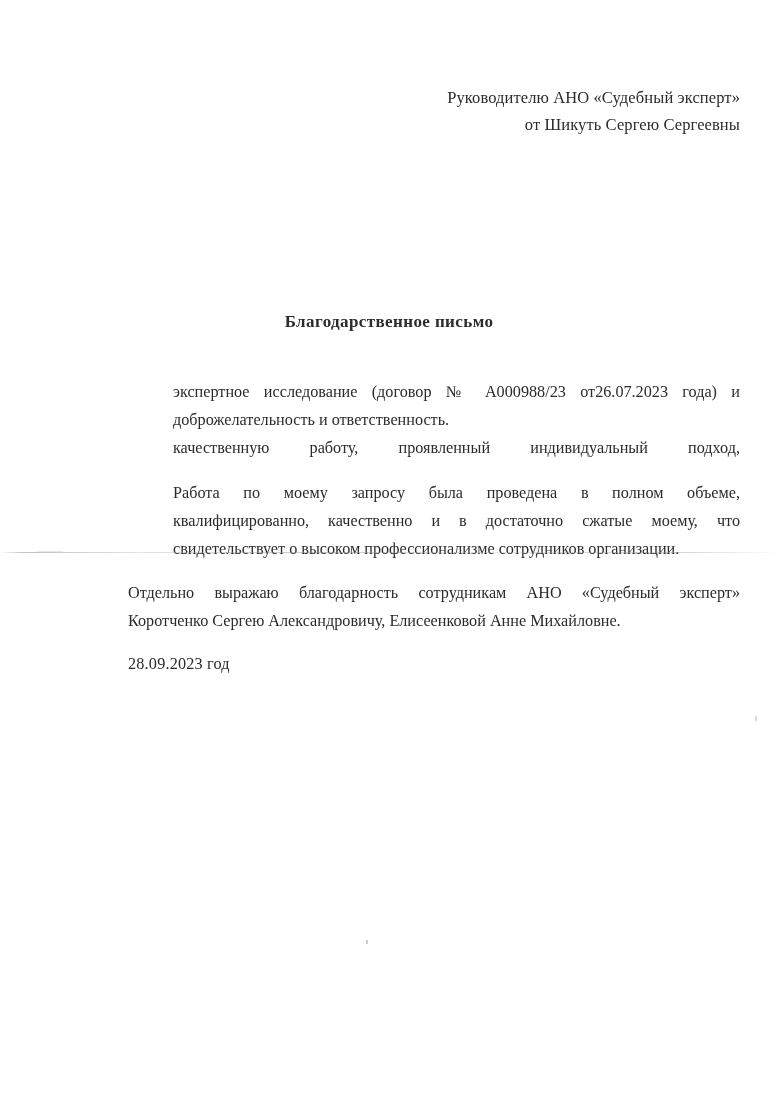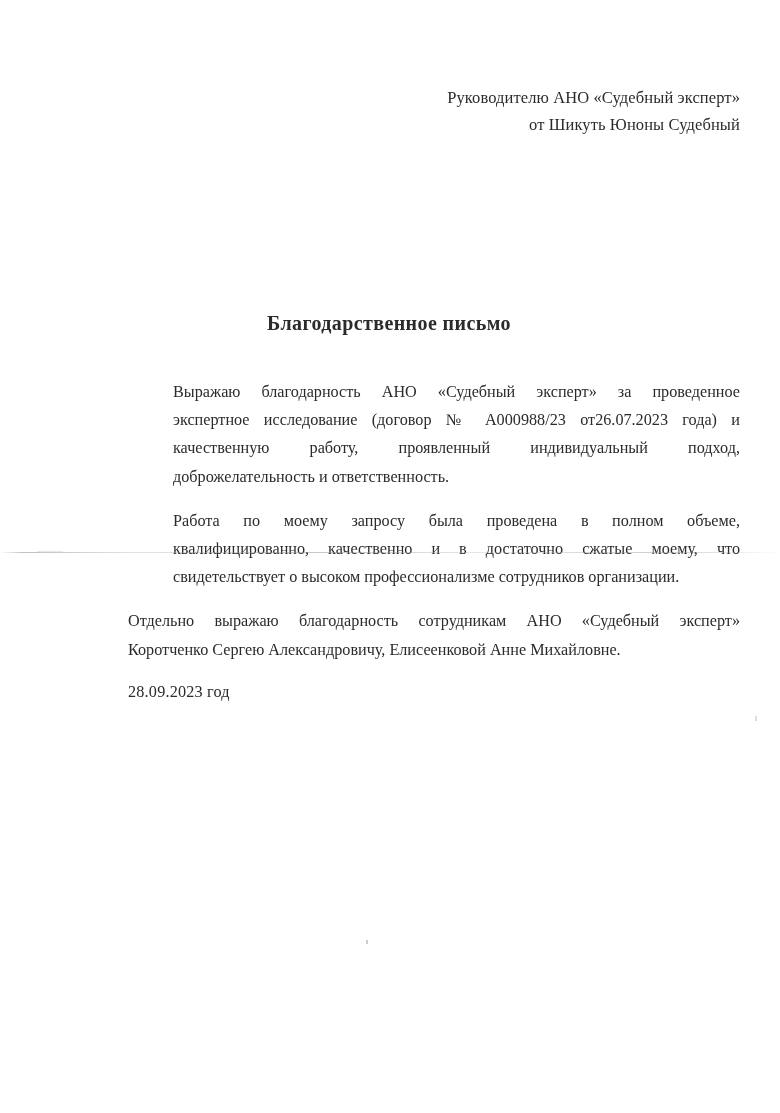--- a/index.html
+++ b/index.html
@@ -32,21 +32,21 @@
   }
   .header-line { display: block; white-space: nowrap; }
 
   
   .doc-title {
     position: absolute;
     top: 312px;
     left: 0;
     width: 780px;
     text-align: center;
-    font-size: 20px;
+    font-size: 17px;
     font-weight: bold;
     letter-spacing: 0.4px;
     text-indent: -2px;
   }
 
   
   .body-area {
     position: absolute;
     top: 378px;
     left: 128px;
@@ -147,32 +147,31 @@
   .s4 { left: 755px; top: 716px; width: 2px; height: 5px; opacity: .5; }
   .s5 { left: 37px; top: 551px; width: 26px; height: 1px; opacity: .35; }
 </style>
 </head>
 <body>
 
 <div class="page">
 
   <div class="header-block">
     <span class="header-line">Руководителю АНО «Судебный эксперт»</span>
-    <span class="header-line">от Шикуть Юноны Судебный</span>
+    <span class="header-line">от Шикуть Сергею Сергеевны</span>
   </div>
 
   <div class="doc-title">Благодарственное письмо</div>
 
   <div class="body-area">
 
     <p class="para indented">
-      <span class="jline loose">Выражаю благодарность АНО «Судебный эксперт» за проведенное</span>
       <span class="jline loose">экспертное исследование (договор № А000988/23 от26.07.2023 года) и</span>
+      <span class="jline last">доброжелательность и ответственность.</span>
       <span class="jline loose">качественную работу, проявленный индивидуальный подход,</span>
-      <span class="jline last">доброжелательность и ответственность.</span>
     </p>
 
     <div class="para-sep"></div>
 
     <p class="para indented">
       <span class="jline loose">Работа по моему запросу была проведена в полном объеме,</span>
       <span class="jline loose">квалифицированно, качественно и в достаточно сжатые моему, что</span>
       <span class="jline last">свидетельствует о высоком профессионализме сотрудников организации.</span>
     </p>
 

